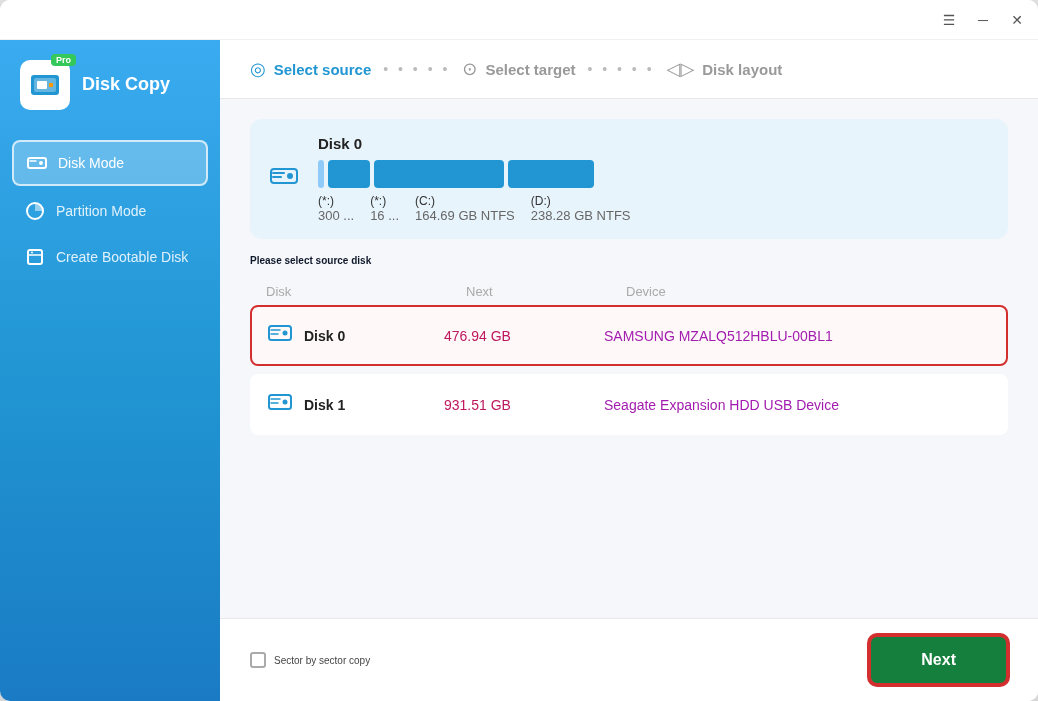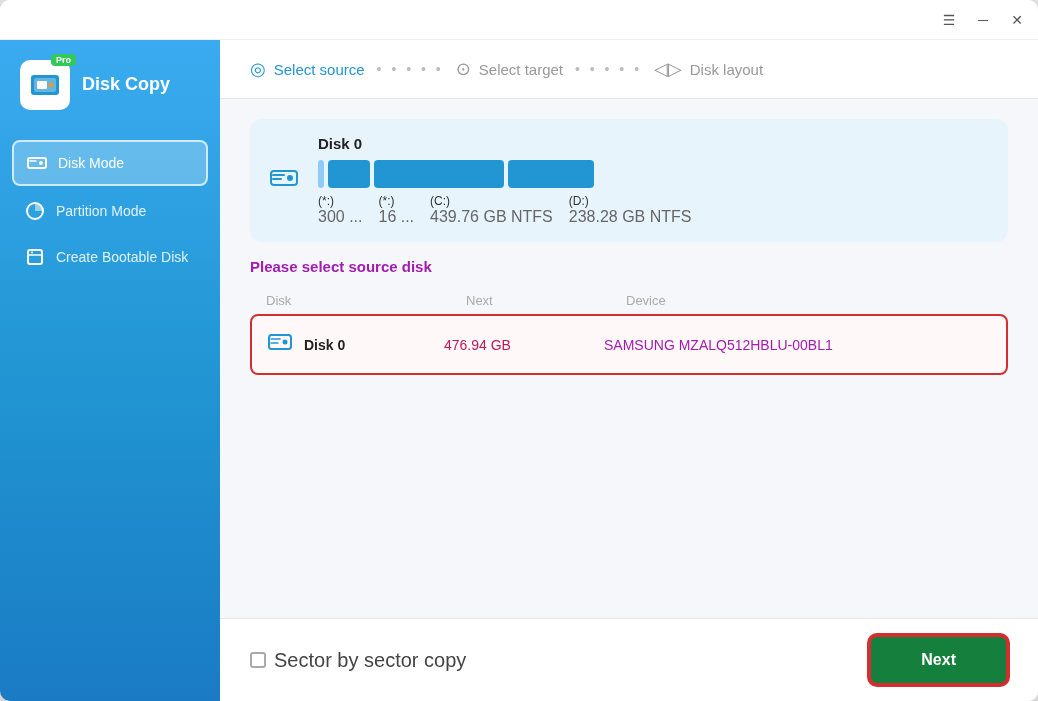--- a/index.html
+++ b/index.html
@@ -148,21 +148,21 @@
       align-items: center;
       gap: 8px;
       cursor: pointer;
     }
     .step-icon {
       color: #2196d3;
       font-size: 18px;
     }
     .step-label {
       font-size: 15px;
-      font-weight: 400;
+      font-weight: 700;
       color: #2196d3;
     }
     .step-dots {
       color: #bbb;
       letter-spacing: 3px;
       margin: 0 12px;
       font-size: 14px;
     }
     .step.inactive .step-icon,
     .step.inactive .step-label {
@@ -212,33 +212,33 @@
       display: flex;
       flex-direction: column;
       margin-right: 16px;
     }
     .partition-letter {
       font-size: 12px;
       color: #333;
       font-weight: 500;
     }
     .partition-detail {
-      font-size: 16px;
+      font-size: 13px;
       color: #666;
     }
     
     .table-section {
       padding: 0 30px;
       flex: 1;
       overflow-y: auto;
     }
     .table-title {
-      font-size: 15px;
+      font-size: 10px;
       font-weight: 700;
-      color: #a21caf;
+      color: #0f172a;
       margin-bottom: 12px;
     }
     .table-header {
       display: flex;
       align-items: center;
       padding: 6px 16px;
       color: #aaa;
       font-size: 13px;
       font-weight: 500;
       justify-content: space-between;
@@ -298,21 +298,21 @@
     }
     .checkbox-box {
       width: 16px;
       height: 16px;
       border: 2px solid #aaa;
       border-radius: 3px;
       background: #fff;
       flex-shrink: 0;
     }
     .checkbox-label {
-      font-size: 20px;
+      font-size: 10px;
       color: #444;
     }
     .next-btn {
       background: #15803d;
       color: #fff;
       border: none;
       border-radius: 8px;
       padding: 14px 50px;
       font-size: 16px;
       font-weight: 600;
@@ -425,21 +425,21 @@
             <div class="partition-label-group">
               <span class="partition-letter">(*:)</span>
               <span class="partition-detail">300 ...</span>
             </div>
             <div class="partition-label-group">
               <span class="partition-letter">(*:)</span>
               <span class="partition-detail">16 ...</span>
             </div>
             <div class="partition-label-group">
               <span class="partition-letter">(C:)</span>
-              <span class="partition-detail">439.76 GB NTFS</span>
+              <span class="partition-detail">164.69 GB NTFS</span>
             </div>
             <div class="partition-label-group">
               <span class="partition-letter">(D:)</span>
               <span class="partition-detail">238.28 GB NTFS</span>
             </div>
           </div>
         </div>
       </div>
 
       <div class="table-section">
@@ -457,20 +457,33 @@
               <circle cx="17" cy="12" r="2.5" fill="#2196d3"></circle>
               <line x1="3" y1="9" x2="12" y2="9" stroke="#2196d3" stroke-width="1.5" stroke-linecap="round"></line>
               <line x1="3" y1="13" x2="10" y2="13" stroke="#2196d3" stroke-width="1.5" stroke-linecap="round"></line>
             </svg>
           </div>
           <span class="disk-row-name">Disk 0</span>
           <span class="disk-row-size">476.94 GB</span>
           <span class="disk-row-device">SAMSUNG MZALQ512HBLU-00BL1</span>
         </div>
 
+        <div class="table-row">
+          <div class="disk-row-icon">
+            <svg width="24" height="24" viewBox="0 0 24 24">
+              <rect x="1" y="5" width="22" height="14" rx="2.5" fill="none" stroke="#2196d3" stroke-width="2"></rect>
+              <circle cx="17" cy="12" r="2.5" fill="#2196d3"></circle>
+              <line x1="3" y1="9" x2="12" y2="9" stroke="#2196d3" stroke-width="1.5" stroke-linecap="round"></line>
+              <line x1="3" y1="13" x2="10" y2="13" stroke="#2196d3" stroke-width="1.5" stroke-linecap="round"></line>
+            </svg>
+          </div>
+          <span class="disk-row-name">Disk 1</span>
+          <span class="disk-row-size">931.51 GB</span>
+          <span class="disk-row-device">Seagate  Expansion HDD   USB Device</span>
+        </div>
       </div>
 
       <div class="footer">
         <div class="checkbox-wrap">
           <div class="checkbox-box"></div>
           <span class="checkbox-label">Sector by sector copy</span>
         </div>
         <button class="next-btn">Next</button>
       </div>
     </div>

